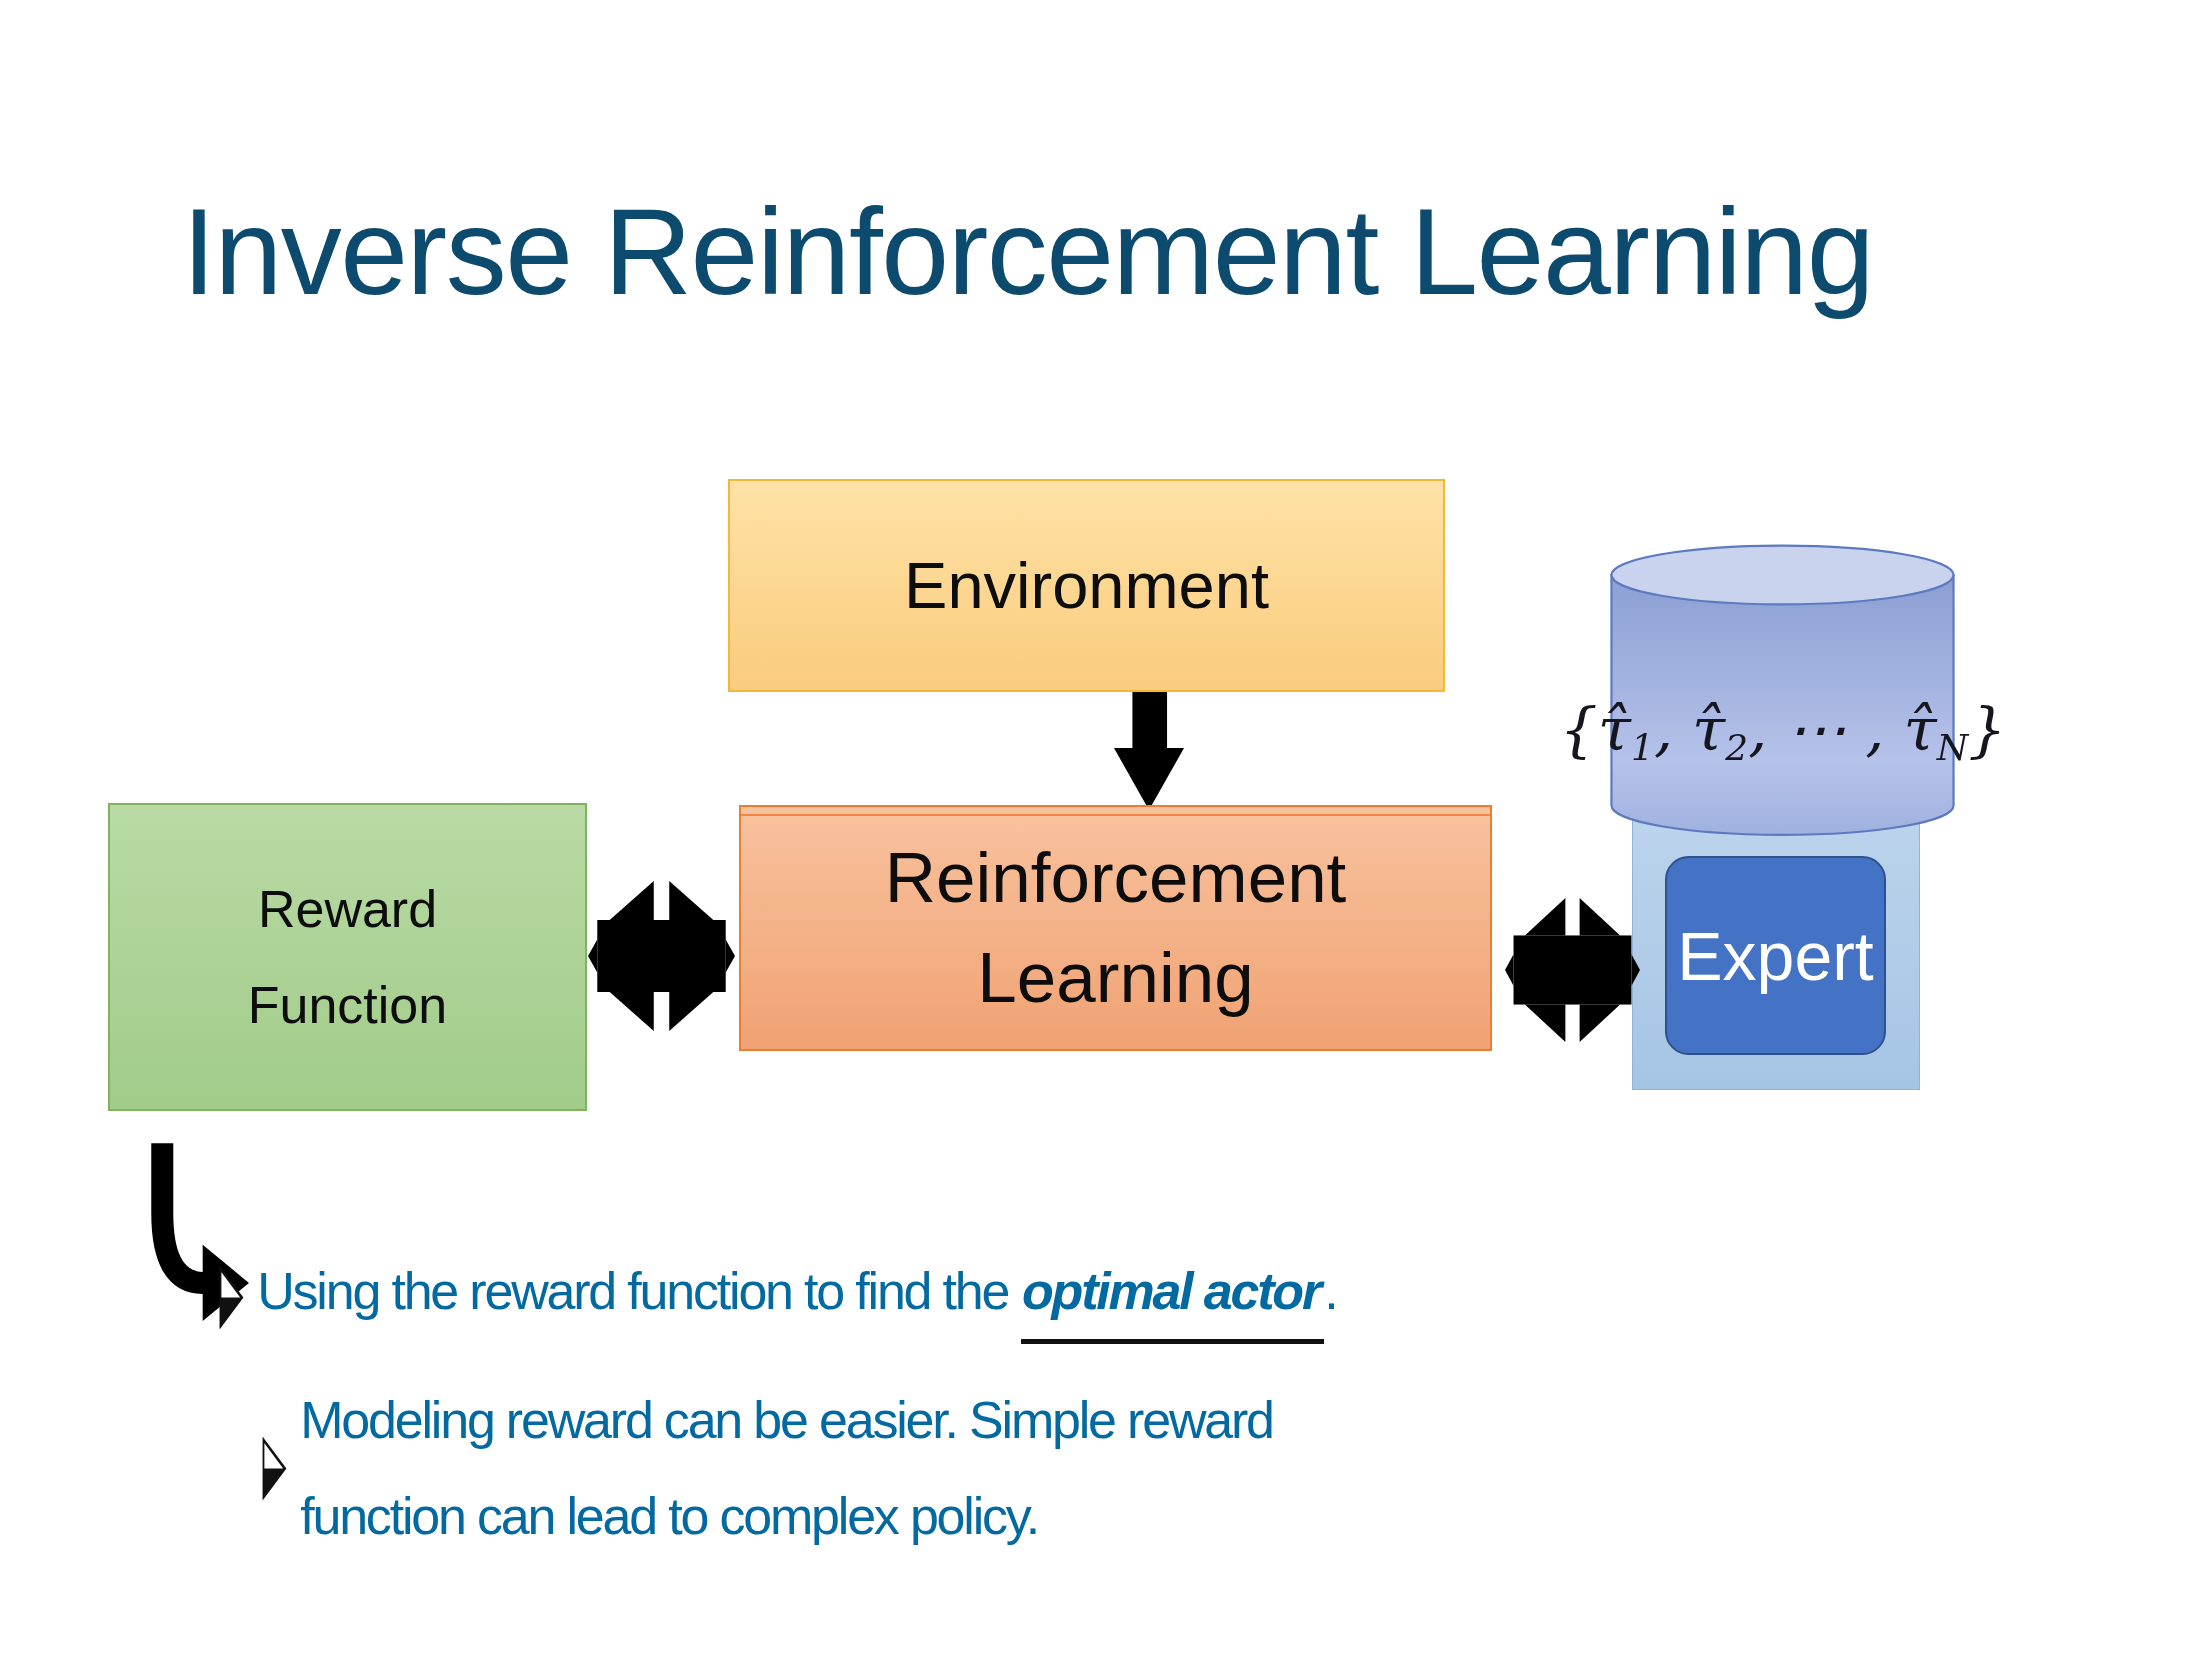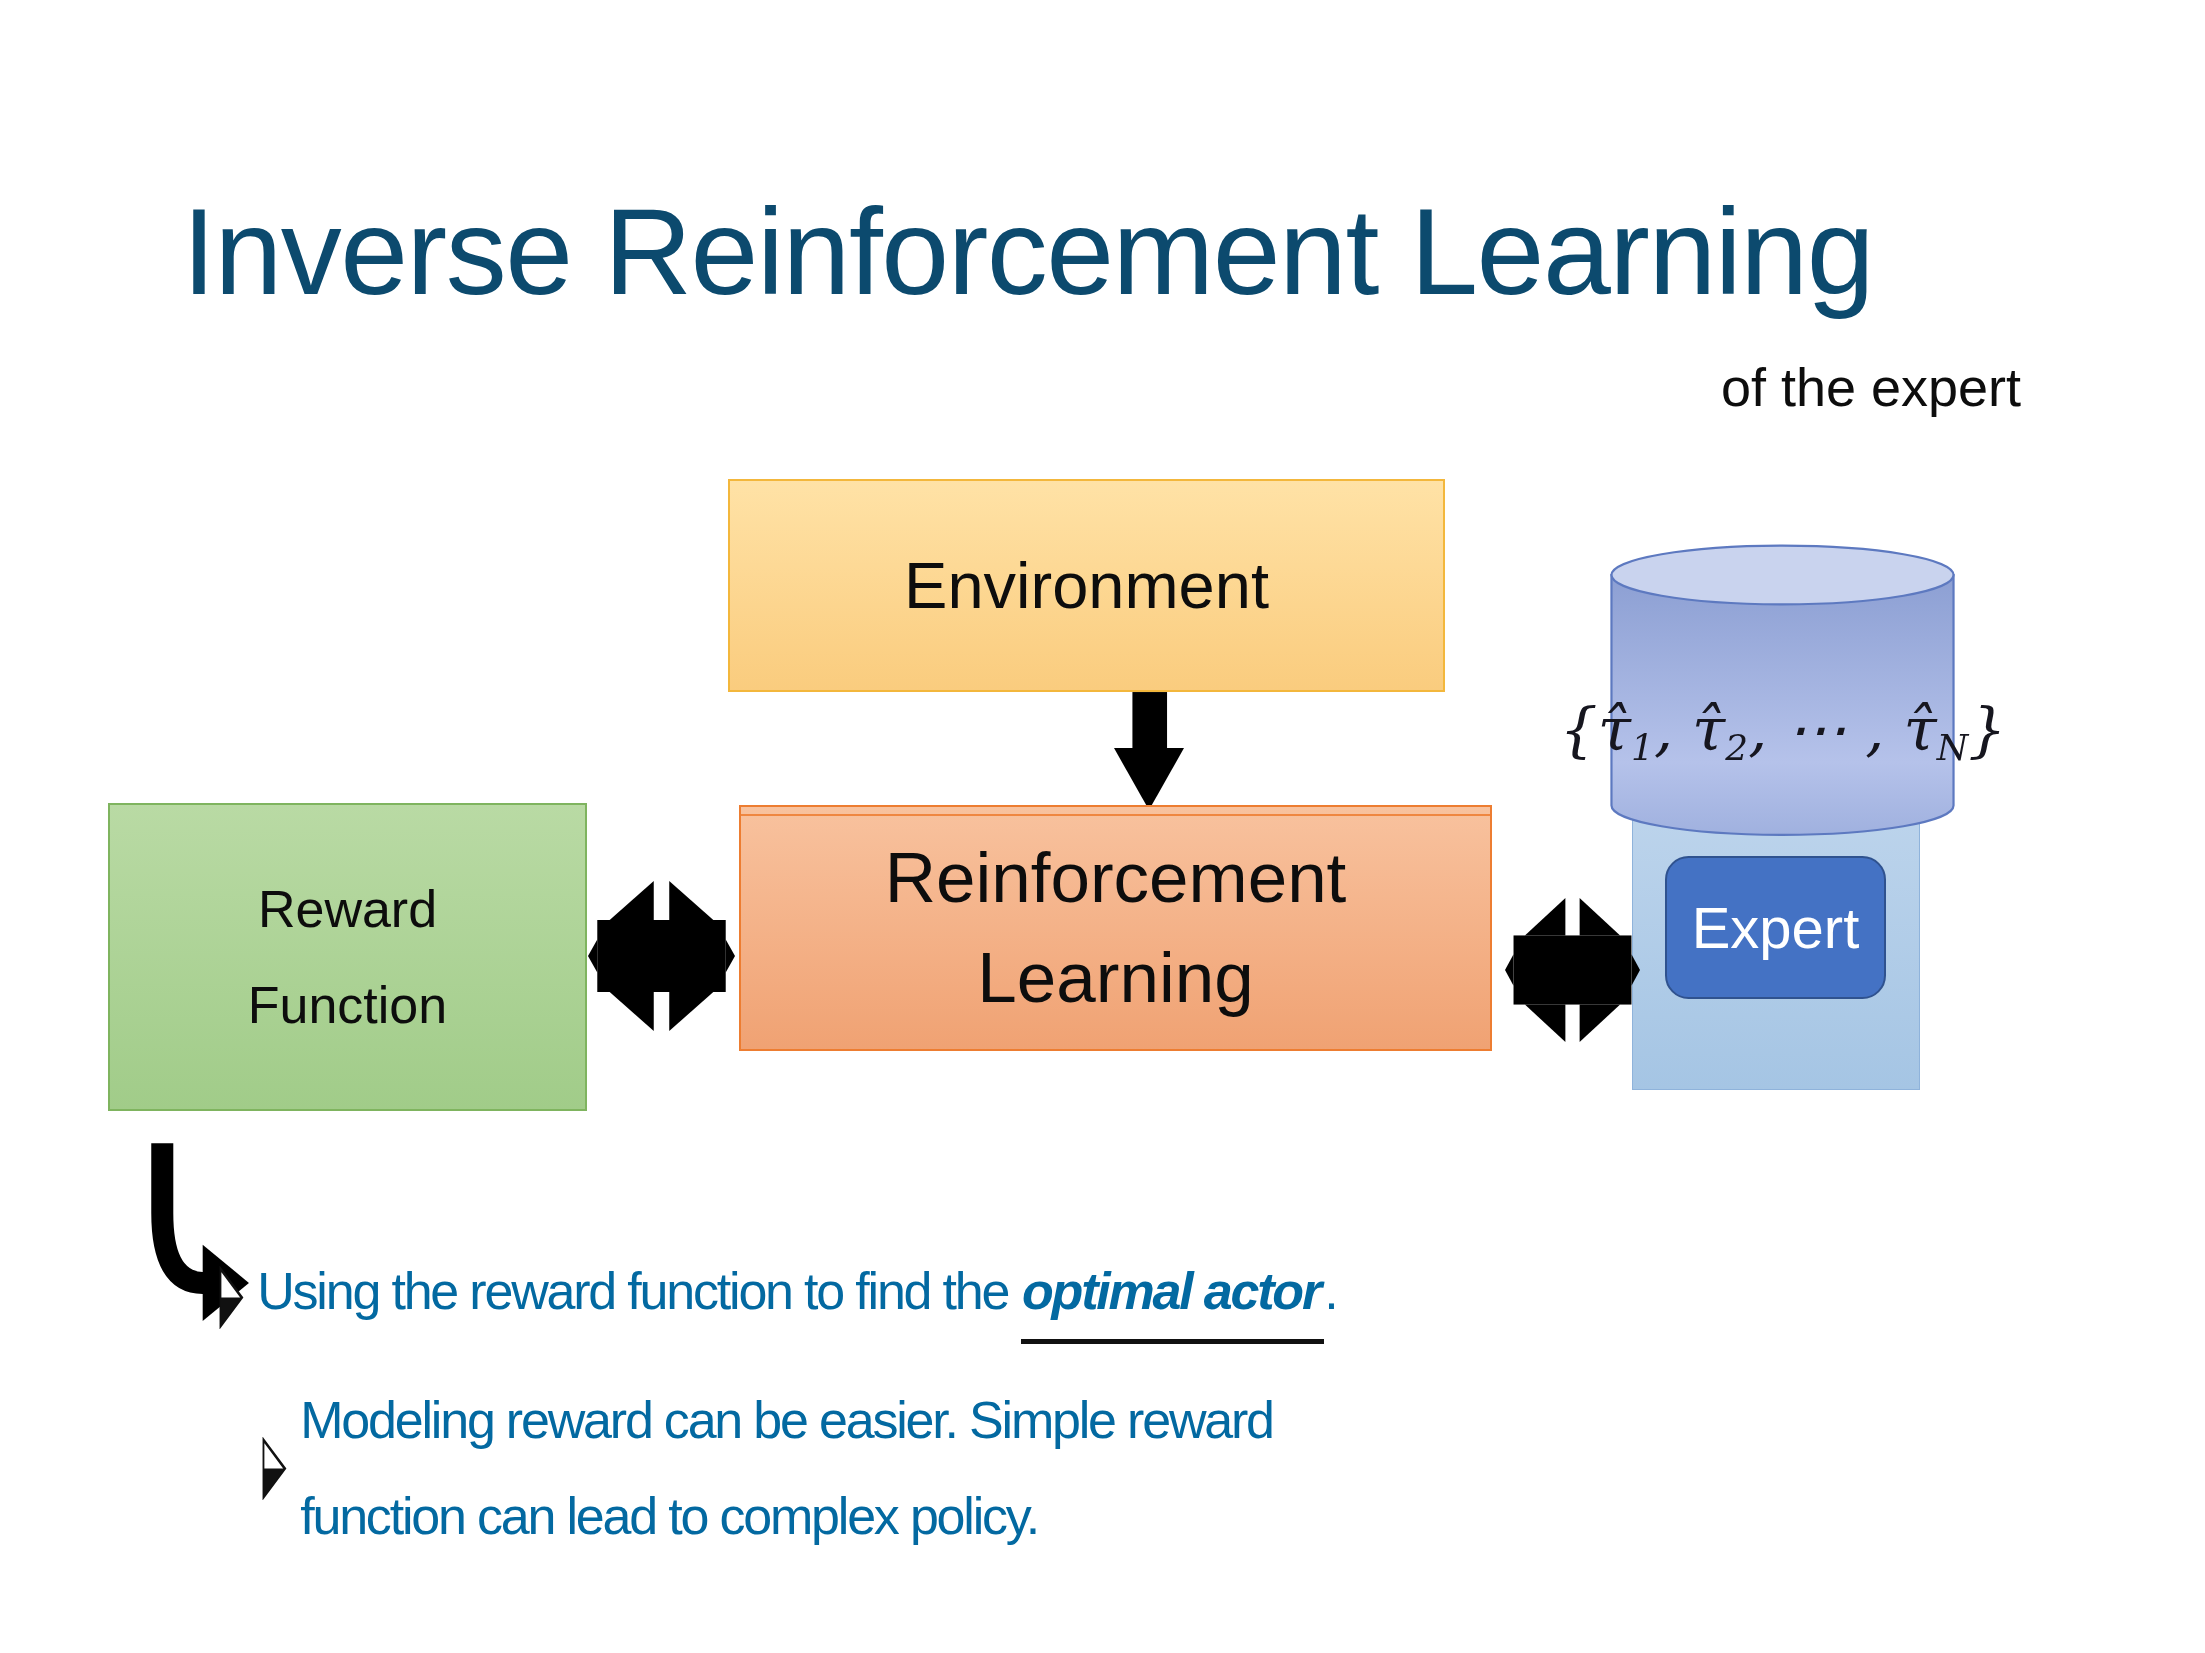--- a/index.html
+++ b/index.html
@@ -55,23 +55,23 @@
 
   
   #expert-panel{
     left:1632px; top:695px; width:288px; height:395px;
     background:linear-gradient(180deg,#c6daef 0%,#a5c5e4 100%);
     border:1.5px solid #8fb3db; box-sizing:border-box;
   }
 
   
   #expert-box{
-    left:1665px; top:856px; width:221px; height:143px;
+    left:1665px; top:856px; width:221px; height:199px;
     background:#4472c4; border:2.2px solid #2f528f; border-radius:23.5px;
-    box-sizing:border-box; color:#ffffff; font-size:58px;
+    box-sizing:border-box; color:#ffffff; font-size:68px;
   }
 
   
   #cylinder{left:1610px; top:544px; width:345px; height:294px;}
 
   
   #traj-label{
     left:1783px; top:731px; transform:translate(-50%,-50%);
     font-family:"DejaVu Serif", serif; font-style:italic;
     font-size:60px; color:#16161f; white-space:nowrap;
@@ -99,21 +99,20 @@
     font-weight:bold; font-style:italic;
     display:inline-block; border-bottom:5.1px solid #111; padding:0 4.4px 7.4px 1.5px;
   }
 </style>
 </head>
 <body>
 
 <div id="title" class="abs">Inverse Reinforcement Learning</div>
 
 <div id="demo-label" class="abs">
-  <span>of the expert</span>
 </div>
 
 <div id="env-box" class="abs flexc">
   <span>Environment</span>
 </div>
 
 <svg id="down-arrow" class="abs" width="70" height="118" viewBox="0 0 95 160">
   <rect x="25" y="0" width="47" height="80" fill="#000"></rect>
   <polygon points="0,76 95,76 47.5,160" fill="#000"></polygon>
 </svg>

